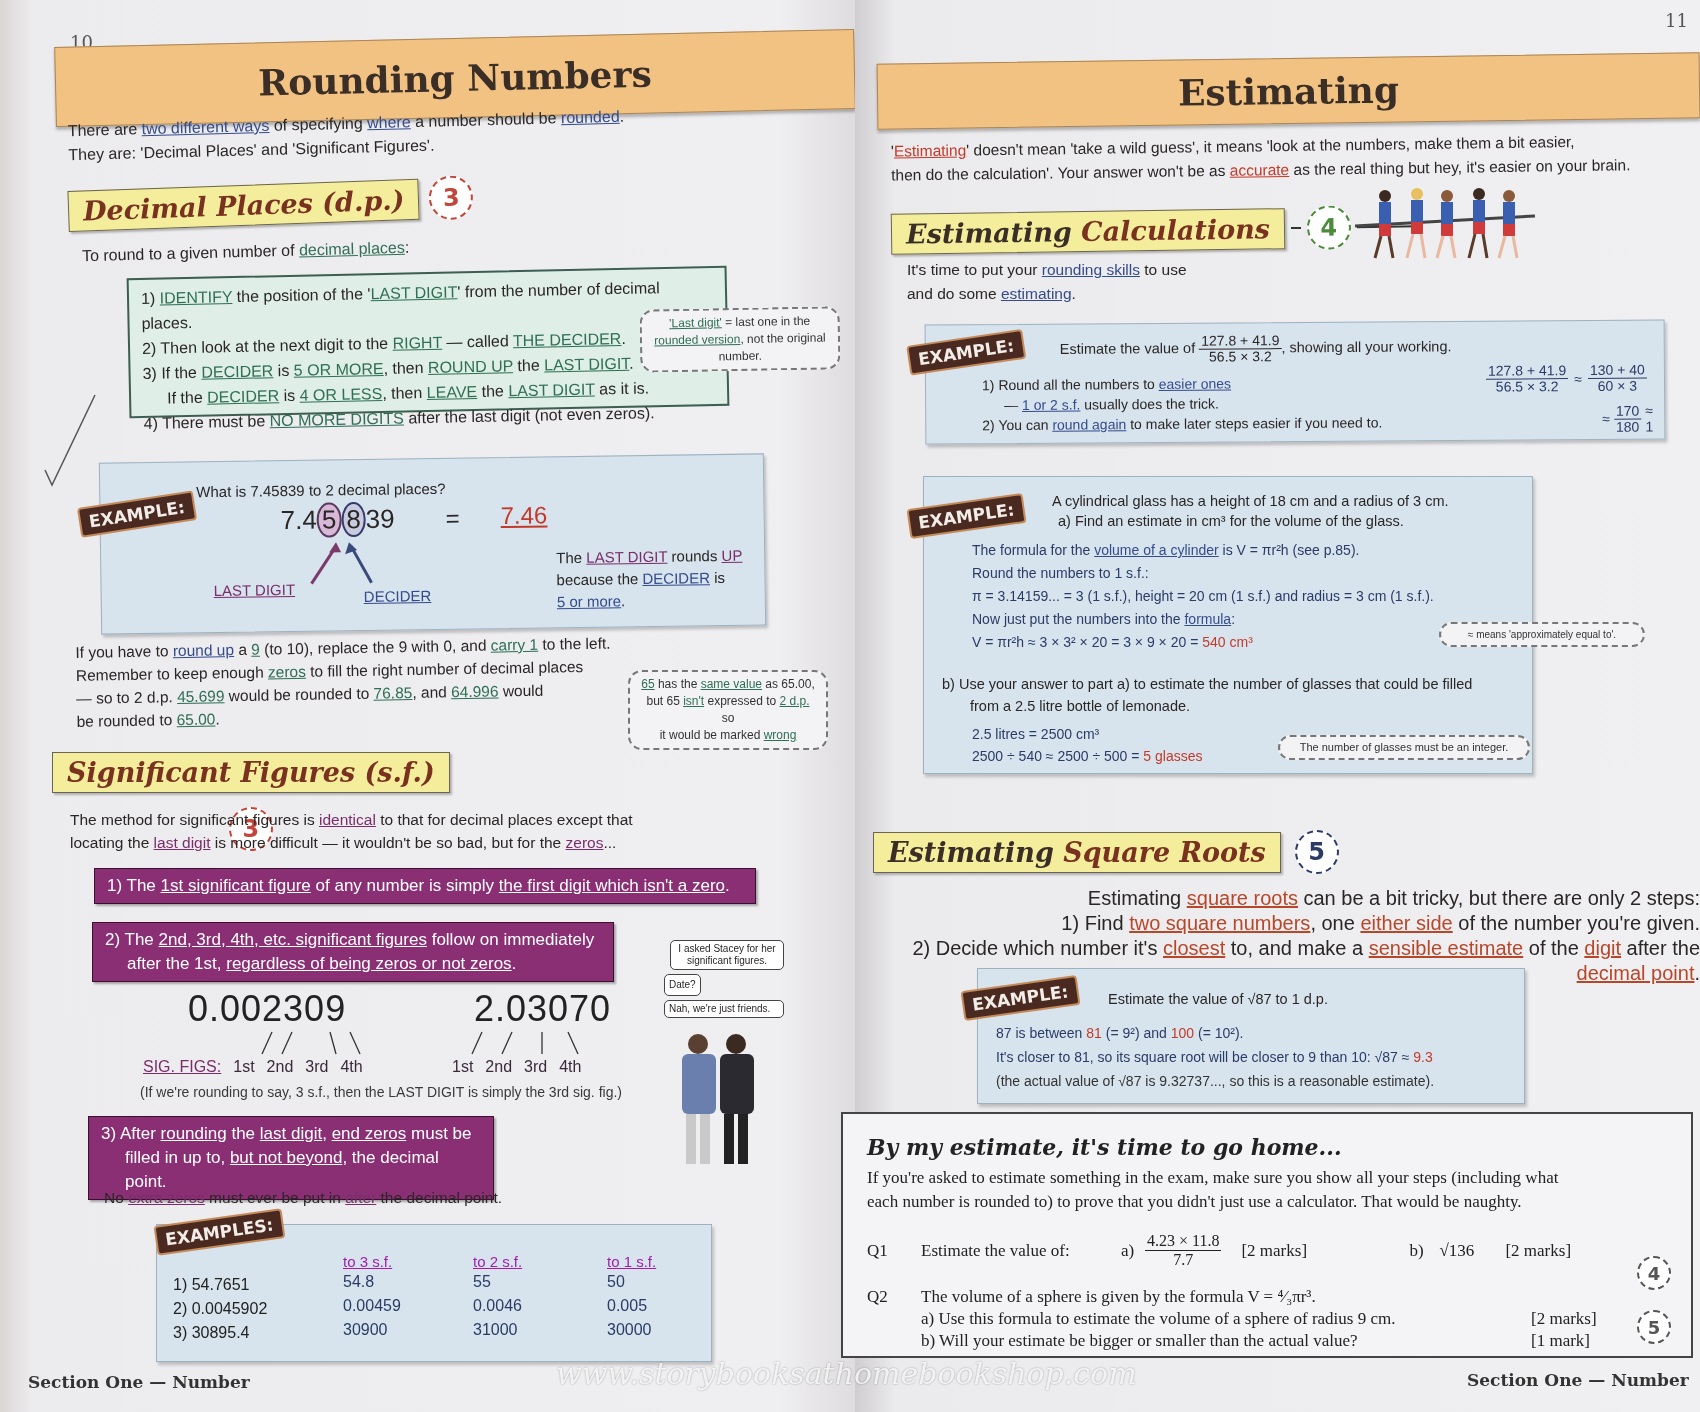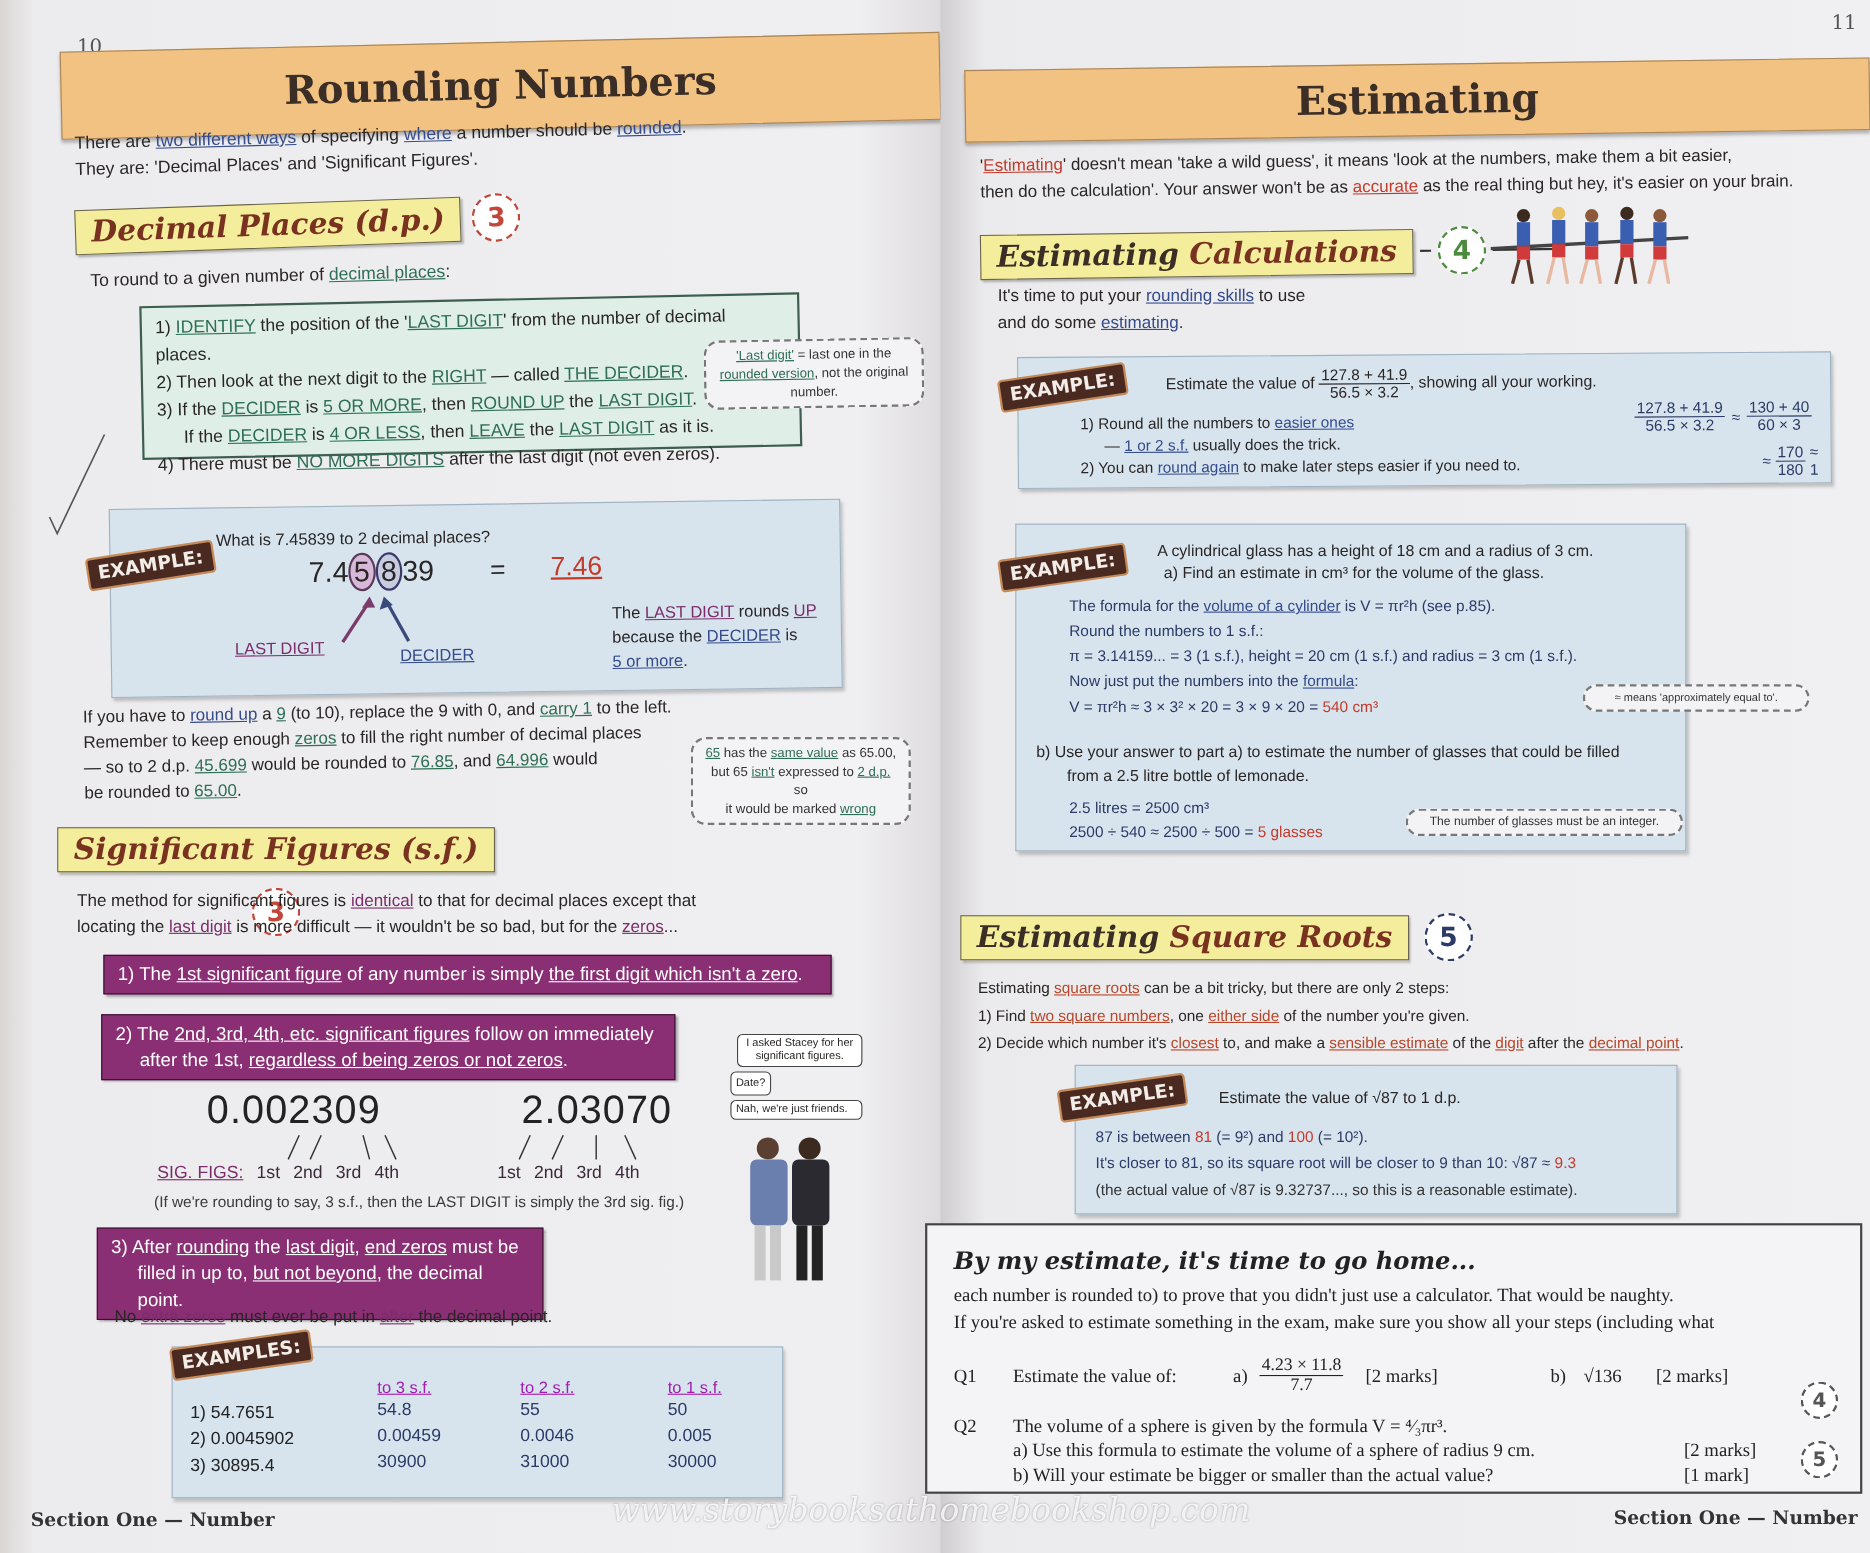--- a/index.html
+++ b/index.html
@@ -398,41 +398,41 @@
       </div>
       <div class="abs note-bubble" style="left:354px;top:258px;width:252px;font-size:11px;padding:2px 8px;">The number of glasses must be an integer.</div>
     </div>
     <div class="abs note-bubble" style="left:584px;top:622px;width:206px;font-size:10px;padding:2px 6px;">≈ means 'approximately equal to'.</div>
 
     <div class="abs" style="left:18px;top:830px;display:flex;align-items:center;gap:14px;">
       <div class="sub-head"><span class="dark">Estimating </span><span>Square Roots</span></div>
       <div class="grade navy">5</div>
     </div>
 
-    <div class="abs txt" style="left:34px;top:886px;font-size:14px;line-height:25px;">
+    <div class="abs txt" style="left:34px;top:886px;font-size:20px;line-height:25px;text-align:right;">
       <div><span>Estimating </span><span class="u-orange">square roots</span><span> can be a bit tricky, but there are only 2 steps:</span></div>
       <div><span>1)   Find </span><span class="u-orange">two square numbers</span><span>, one </span><span class="u-orange">either side</span><span> of the number you're given.</span></div>
       <div><span>2)   Decide which number it's </span><span class="u-orange">closest</span><span> to, and make a </span><span class="u-orange">sensible estimate</span><span> of the </span><span class="u-orange">digit</span><span> after the </span><span class="u-orange">decimal point</span><span>.</span></div>
     </div>
 
     <div class="abs example-box" style="left:122px;top:968px;width:548px;height:136px;">
       <div class="abs" style="left:-16px;top:14px;"><span class="example-tag">EXAMPLE:</span></div>
       <div class="abs small" style="left:130px;top:20px;font-size:14.5px;">Estimate the value of √87 to 1 d.p.</div>
       <div class="abs small navy" style="left:18px;top:52px;line-height:24px;">
         <div><span>87 is between </span><span class="red">81</span><span> (= 9²) and </span><span class="red">100</span><span> (= 10²).</span></div>
         <div><span>It's closer to 81, so its square root will be closer to 9 than 10:  √87 ≈ </span><span class="red">9.3</span></div>
         <div style="color:#333;">(the actual value of √87 is 9.32737..., so this is a reasonable estimate).</div>
       </div>
     </div>
 
     <div class="abs exam-box" style="left:-14px;top:1112px;width:852px;height:246px;">
       <div class="abs exam-title" style="left:24px;top:20px;">By my estimate, it's time to go home...</div>
       <div class="abs" style="left:24px;top:52px;font-size:17px;line-height:24px;">
+        <div>If you're asked to estimate something in the exam, make sure you show all your steps (including what</div>
         <div>each number is rounded to) to prove that you didn't just use a calculator.  That would be naughty.</div>
-        <div>If you're asked to estimate something in the exam, make sure you show all your steps (including what</div>
       </div>
       <div class="abs" style="left:24px;top:118px;width:800px;font-size:17px;display:flex;align-items:center;">
         <span style="width:54px;">Q1</span>
         <span style="width:200px;">Estimate the value of:</span>
         <span style="width:24px;">a)</span>
         <span class="frac" style="font-size:16px;line-height:18px;margin-right:20px;">
             <span class="num">4.23 × 11.8</span>
             <span>7.7</span>
           </span>
         <span style="width:168px;">[2 marks]</span>

